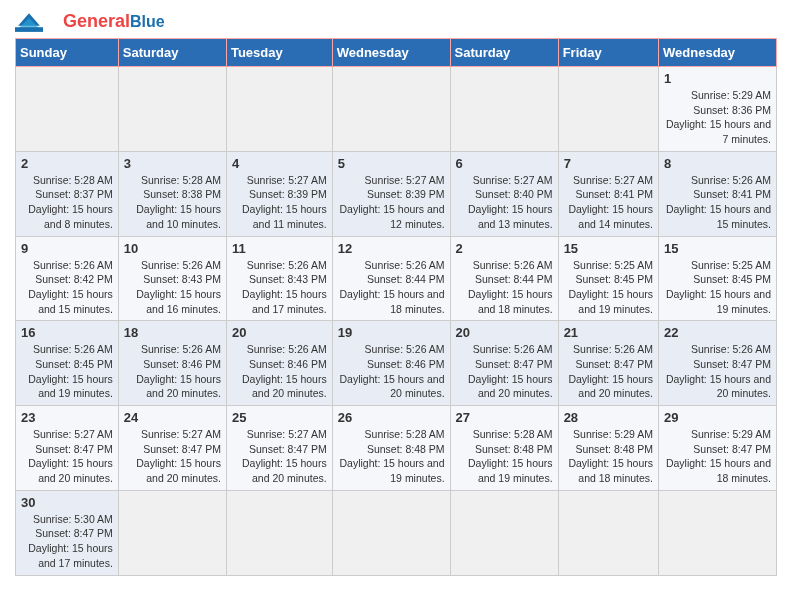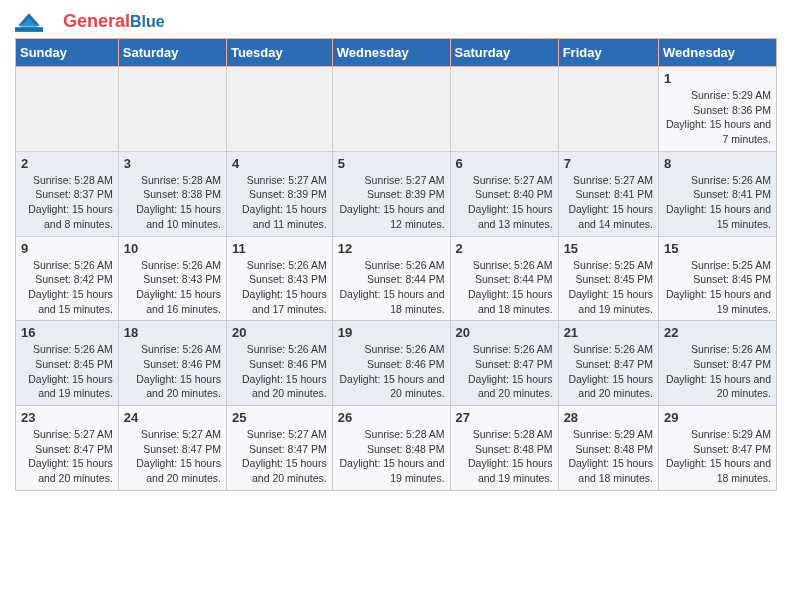--- a/index.html
+++ b/index.html
@@ -248,14 +248,26 @@
         </td>
         <td>
           <span class="date-num">28</span>
           <div class="cell-text">Sunrise: 5:29 AM<br>Sunset: 8:48 PM<br>Daylight: 15 hours and 18 minutes.</div>
         </td>
         <td>
           <span class="date-num">29</span>
           <div class="cell-text">Sunrise: 5:29 AM<br>Sunset: 8:47 PM<br>Daylight: 15 hours and 18 minutes.</div>
         </td>
       </tr>
+      <tr>
+        <td>
+          <span class="date-num">30</span>
+          <div class="cell-text">Sunrise: 5:30 AM<br>Sunset: 8:47 PM<br>Daylight: 15 hours and 17 minutes.</div>
+        </td>
+        <td class="empty-cell"></td>
+        <td class="empty-cell"></td>
+        <td class="empty-cell"></td>
+        <td class="empty-cell"></td>
+        <td class="empty-cell"></td>
+        <td class="empty-cell"></td>
+      </tr>
     </tbody>
 </table>
 
 </body></html>

